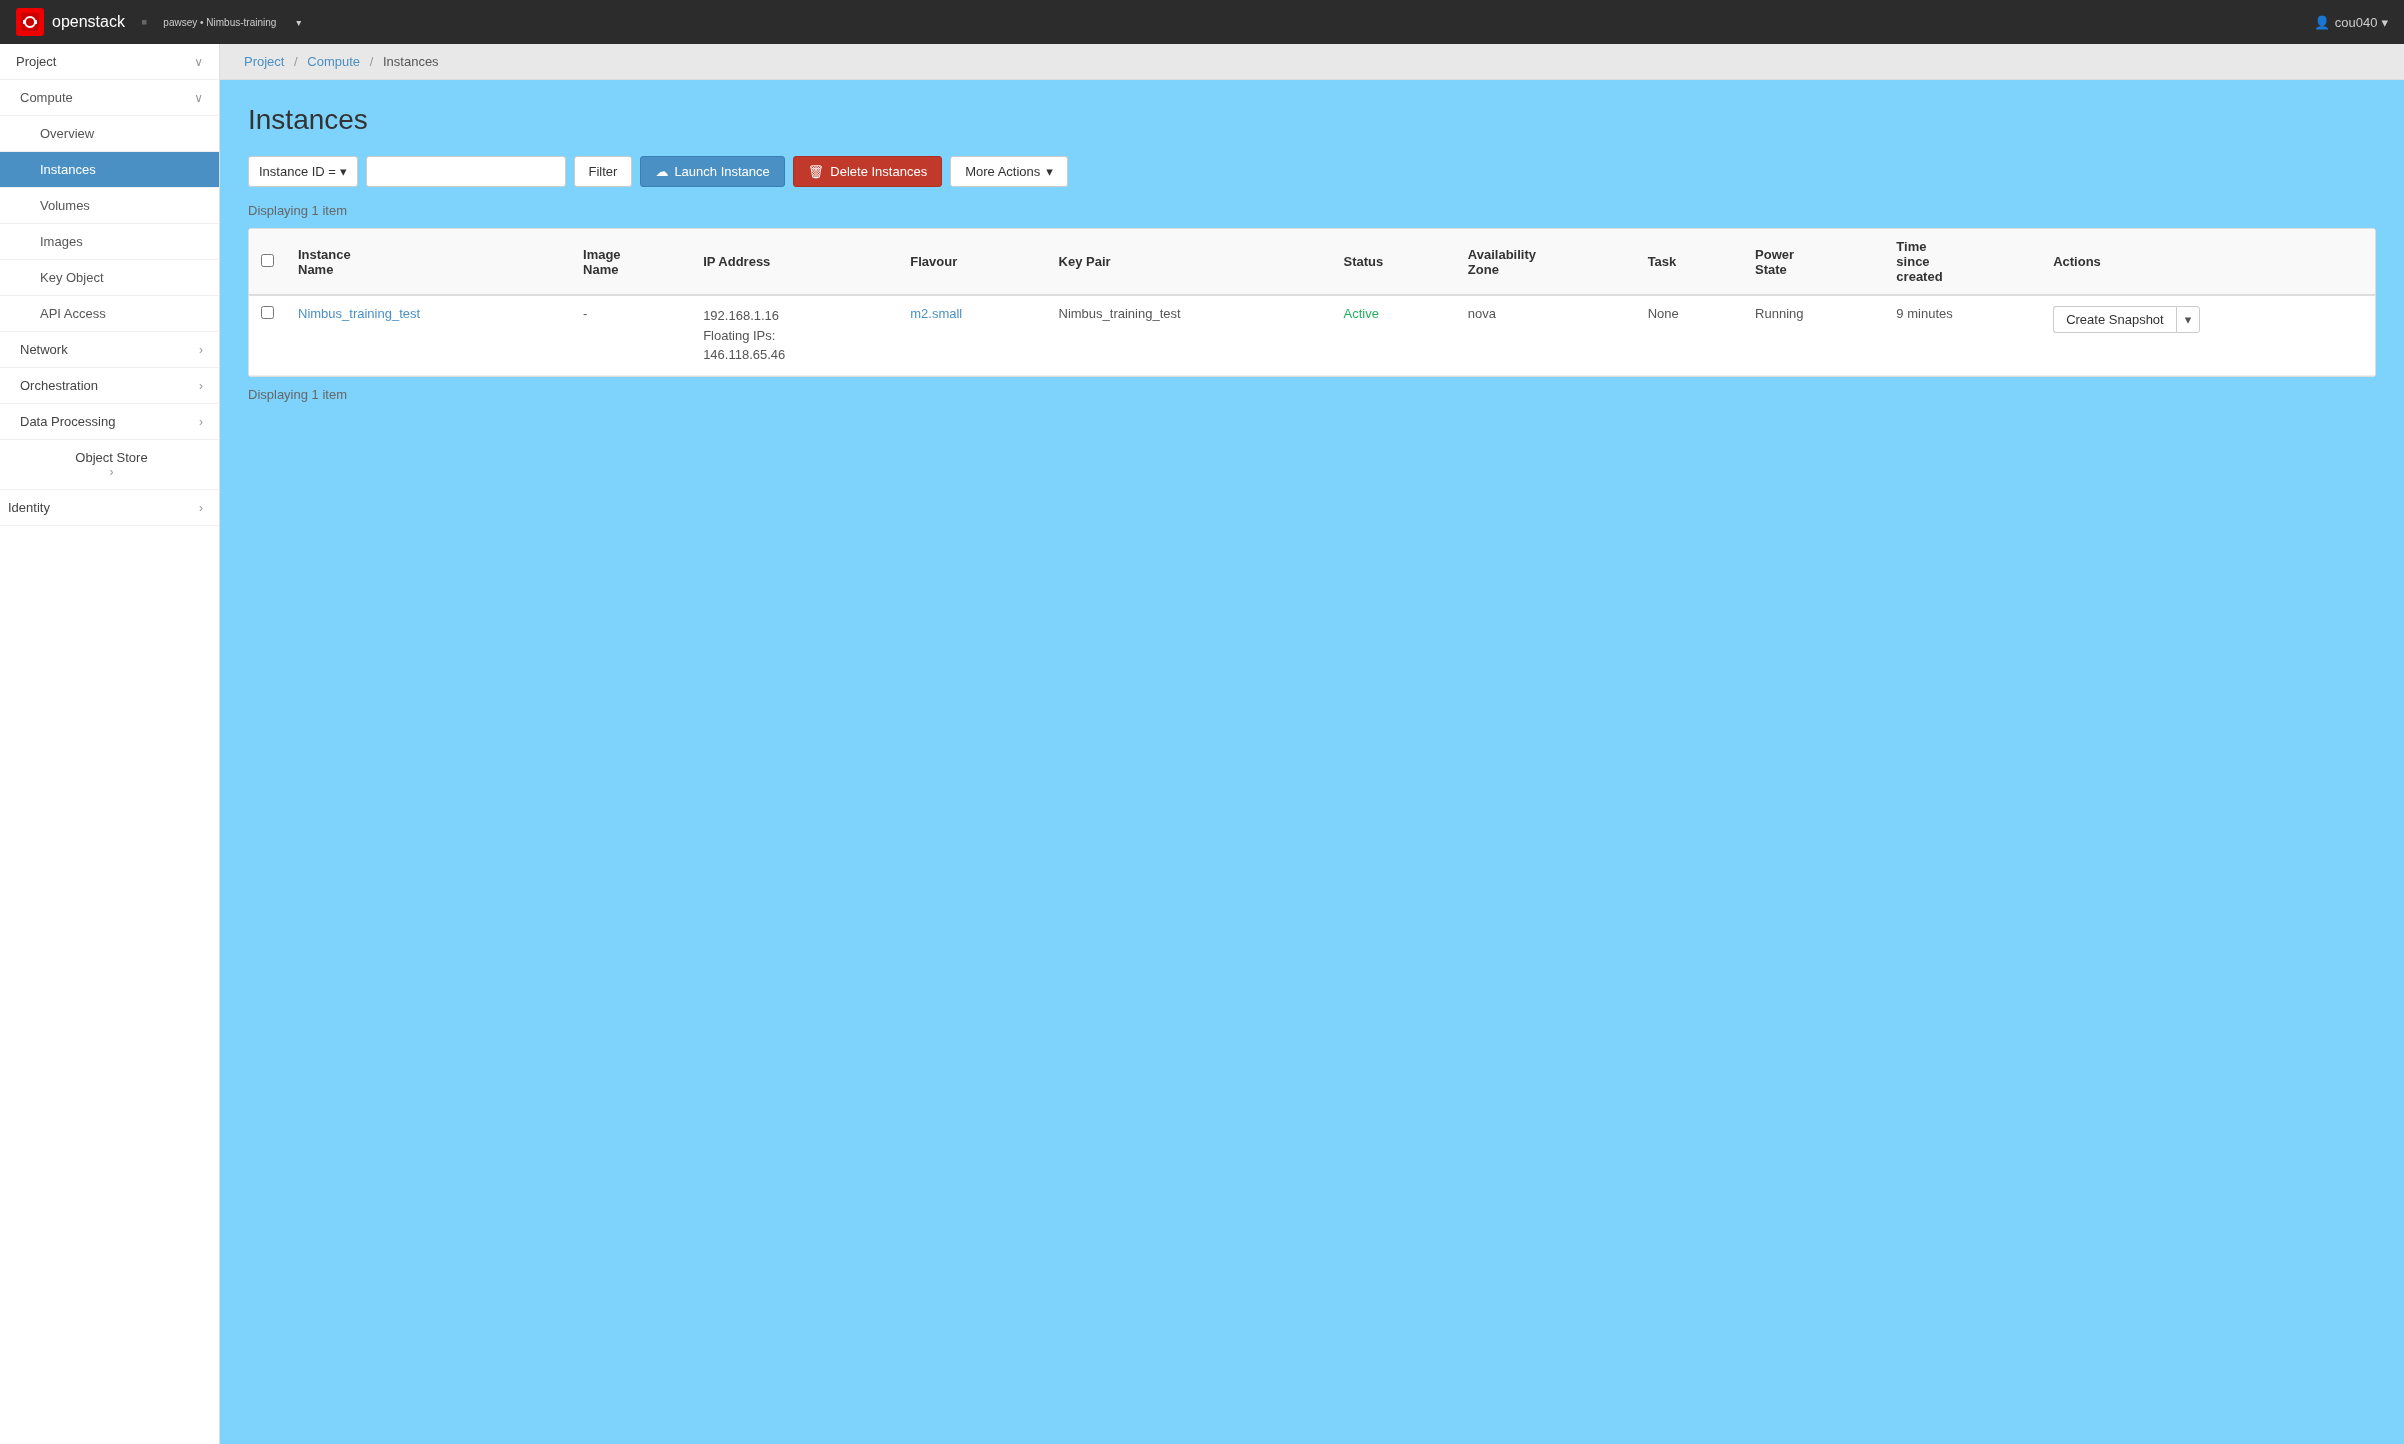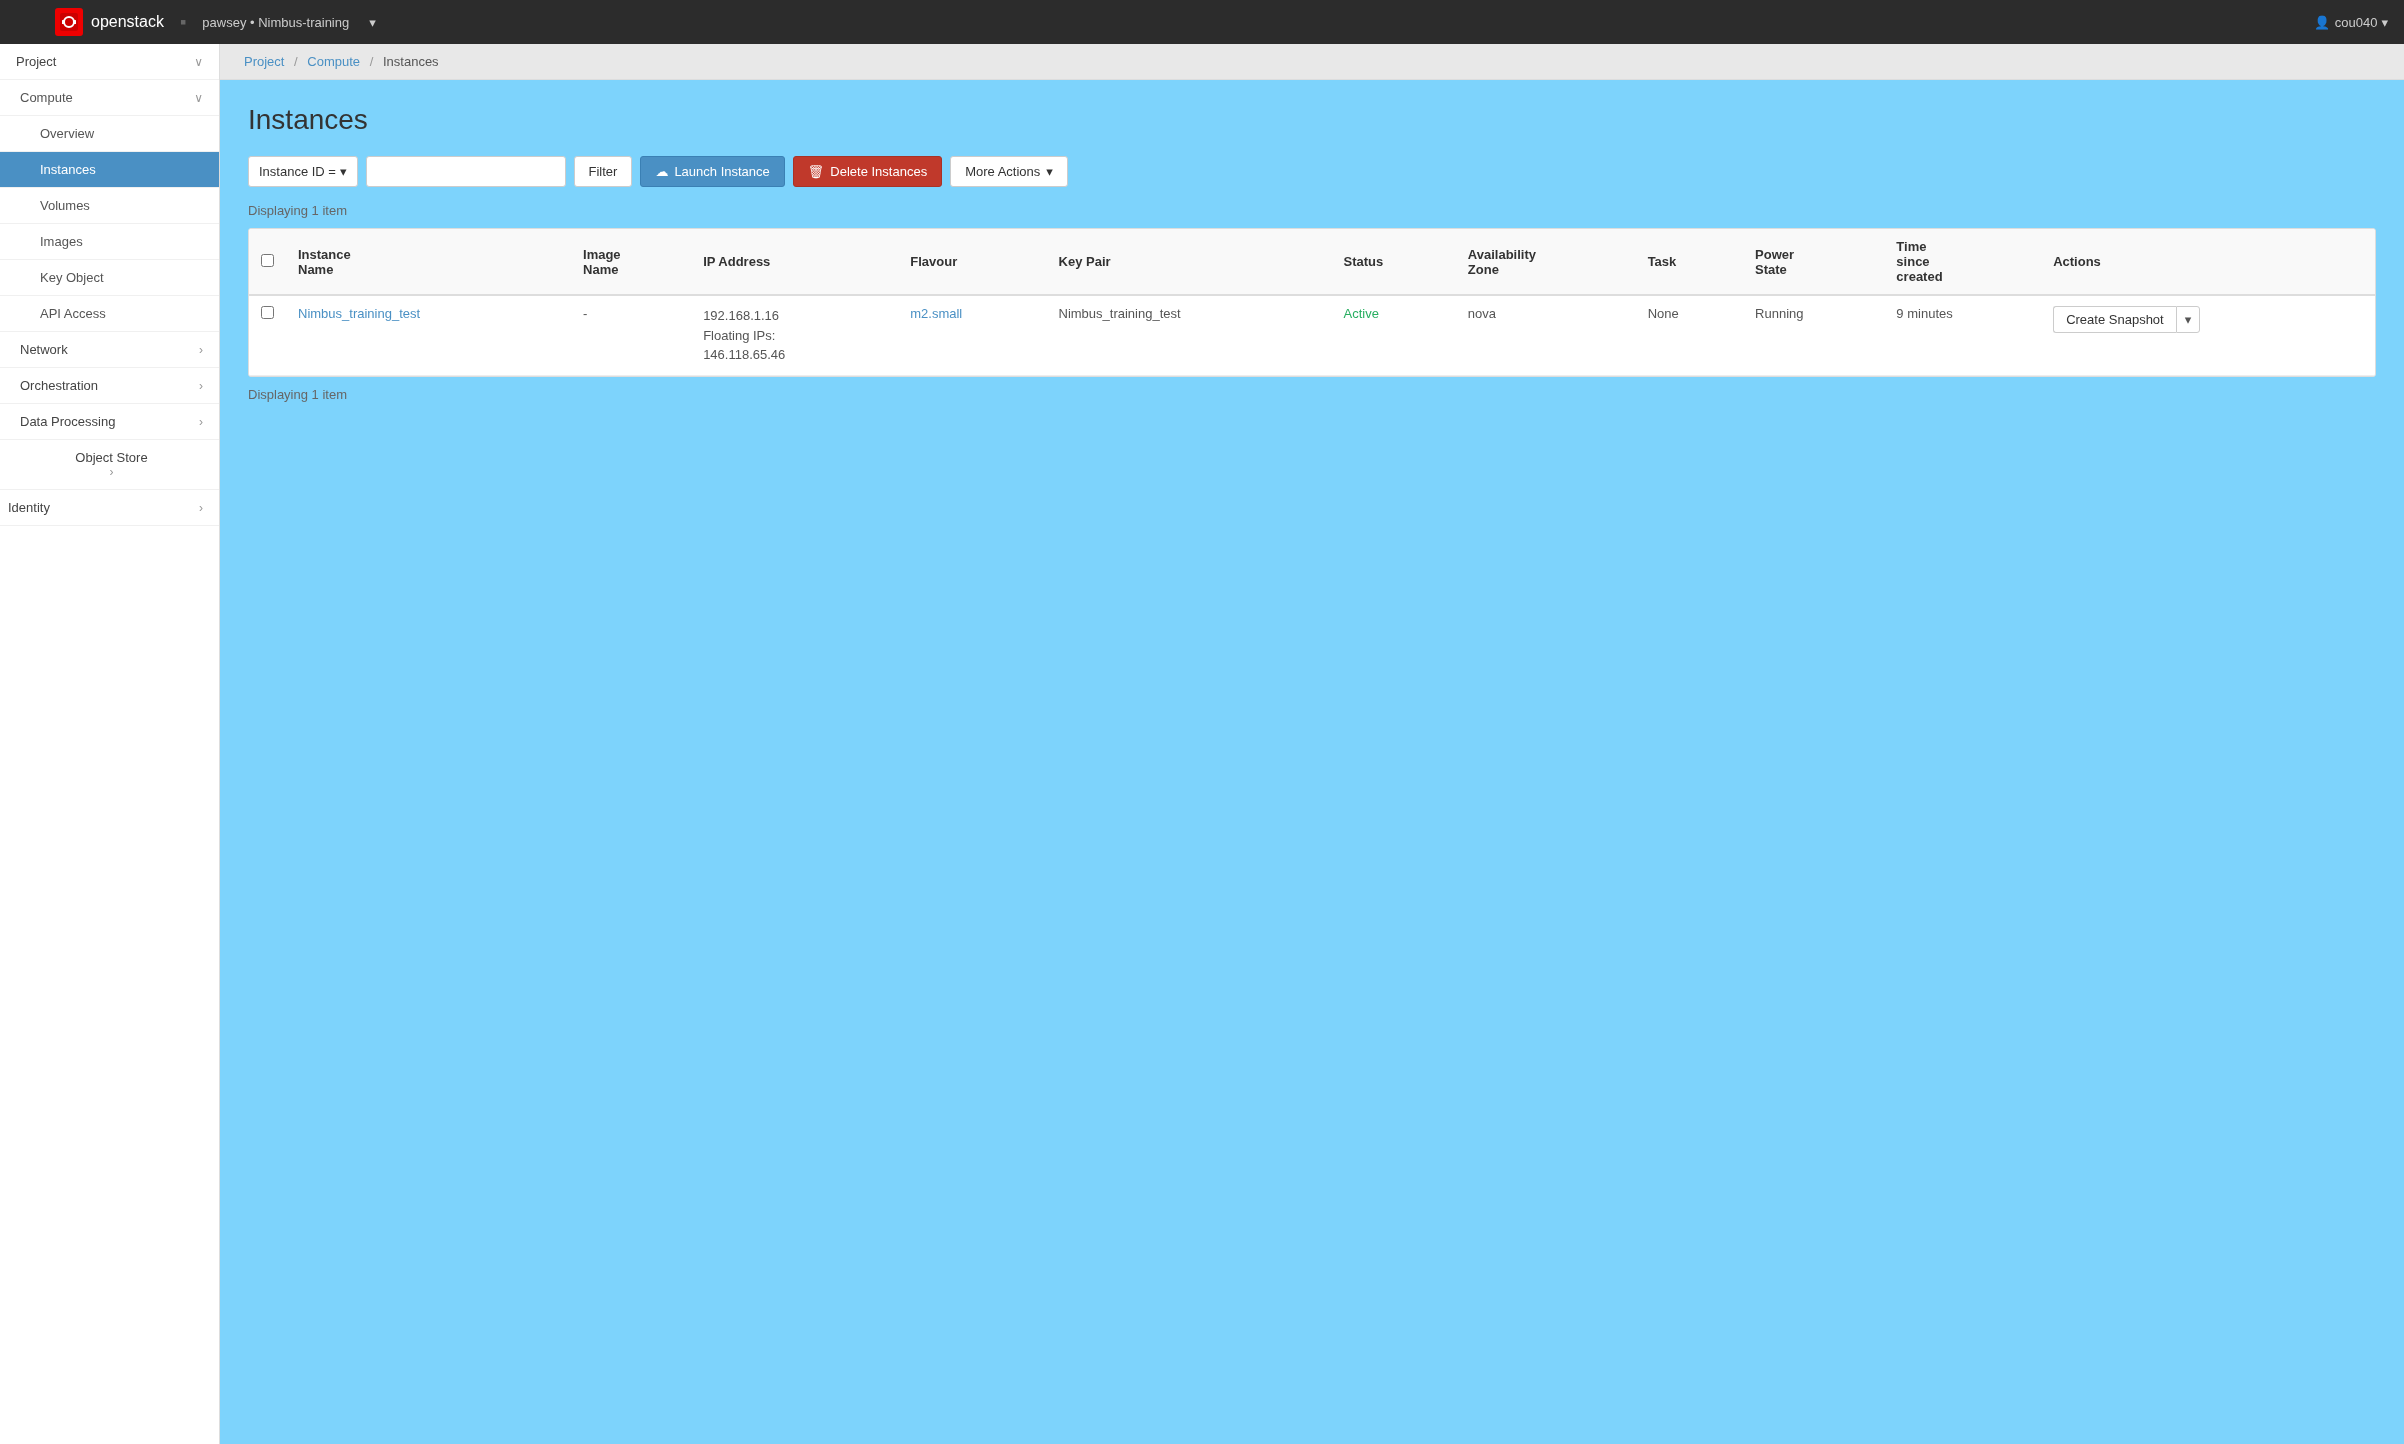--- a/index.html
+++ b/index.html
@@ -10,32 +10,32 @@
       background: #2c2c2c;
       height: 44px;
       display: flex;
       align-items: center;
       justify-content: space-between;
       padding: 0 16px;
       position: fixed;
       top: 0; left: 0; right: 0;
       z-index: 100;
     }
-    .topnav-left { display: flex; align-items: center; gap: 12px; margin-left: 39px; }
+    .topnav-left { display: flex; align-items: center; gap: 12px; }
     .topnav-brand { display: flex; align-items: center; gap: 8px; }
     .openstack-logo {
       width: 28px; height: 28px;
       background: #e00; border-radius: 3px;
       display: flex; align-items: center; justify-content: center;
       font-weight: bold; color: white; font-size: 12px;
     }
     .brand-text { color: #fff; font-size: 16px; font-weight: 300; }
     .nav-separator { color: #666; font-size: 18px; margin: 0 4px; }
     .nav-project-selector {
-      color: #ccc; font-size: 13px; display: flex; align-items: center; gap: 20px; cursor: pointer;
+      color: #ccc; font-size: 10px; display: flex; align-items: center; gap: 20px; cursor: pointer;
       background: none; border: none;
     }
     .topnav-right { display: flex; align-items: center; gap: 8px; }
     .user-menu { color: #ccc; font-size: 13px; display: flex; align-items: center; gap: 4px; cursor: pointer; }
 
     
     .layout { display: flex; margin-top: 44px; min-height: calc(100vh - 44px); }
 
     
     .sidebar {

